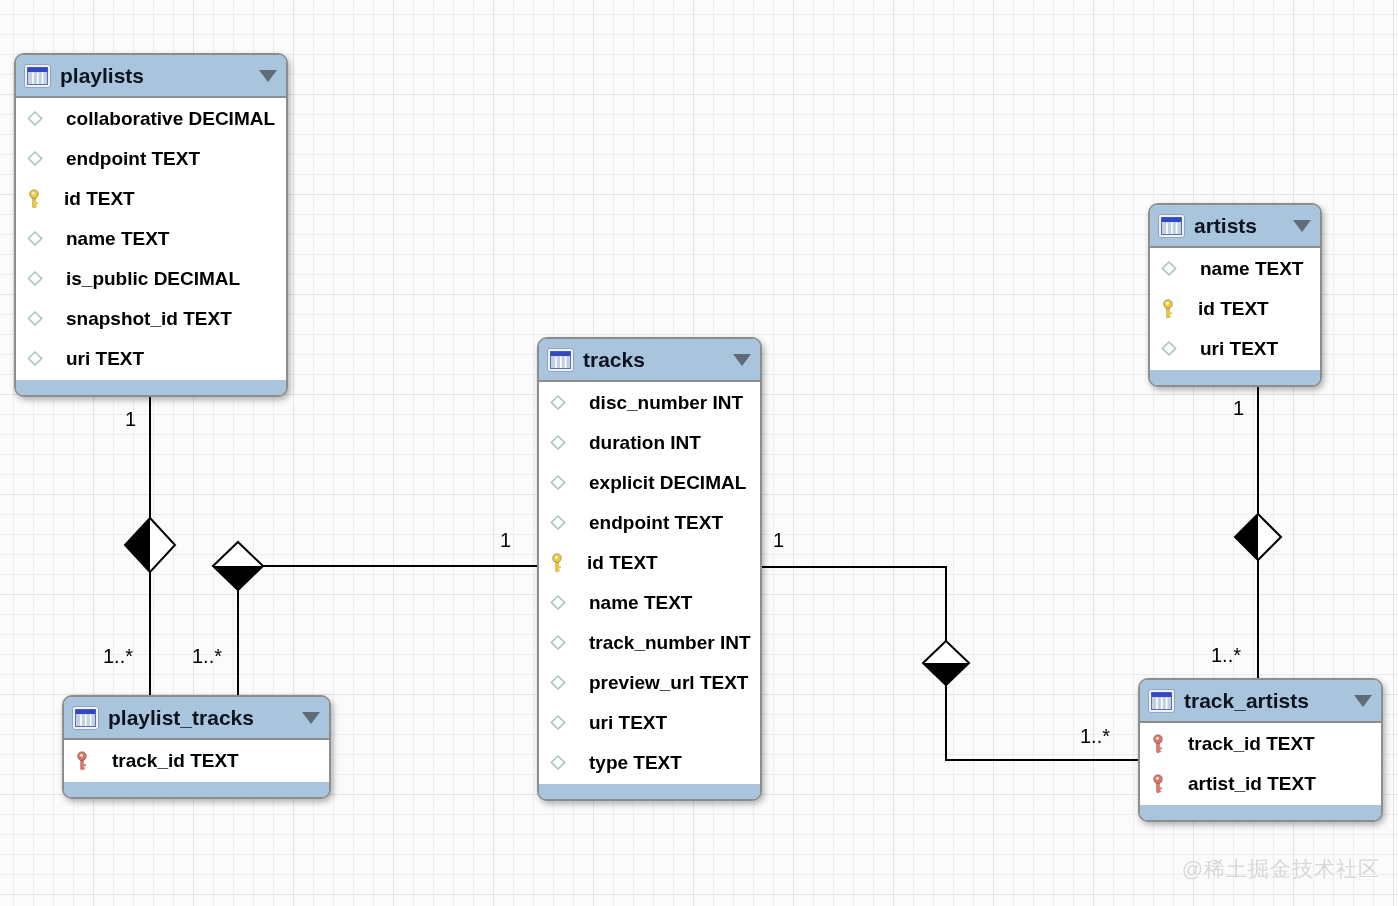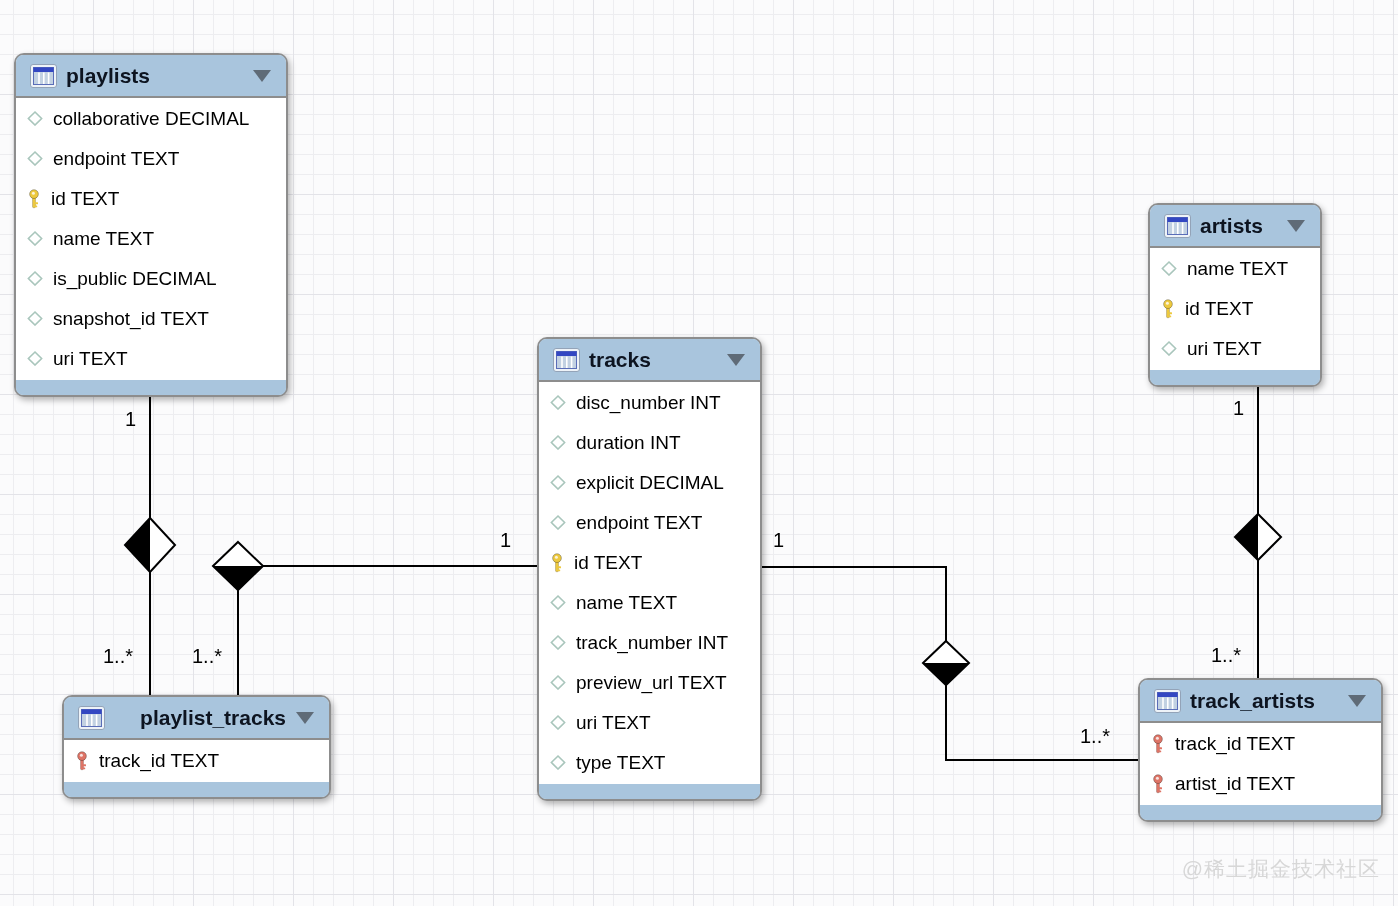--- a/index.html
+++ b/index.html
@@ -16,39 +16,39 @@
     background-position:-7px -6px;
   }
   #wires{position:absolute;left:0;top:0;z-index:1;}
   .er-table{
     position:absolute;z-index:2;background:#ffffff;
     border:2px solid #8d8d8d;border-radius:10px;
     box-shadow:2px 3px 6px rgba(0,0,0,.3);
   }
   .er-header{
     display:flex;align-items:center;gap:9px;height:41px;
-    background:#a9c5dd;border-radius:7px 7px 0 0;padding:0 14px;
+    background:#a9c5dd;border-radius:7px 7px 0 0;padding:0 8px;
     border-bottom:2px solid #8d8d8d;
   }
   .er-title{font-weight:bold;font-size:21px;color:#0d1420;flex:1;white-space:nowrap;}
   .er-body{padding:1px 0;}
-  .er-row{display:flex;align-items:center;gap:9px;height:40px;padding:0 10px;
-    font-size:19px;color:#000;white-space:nowrap;}
+  .er-row{display:flex;align-items:center;gap:22px;height:40px;padding:0 10px;
+    font-size:19px;color:#000;white-space:nowrap;font-weight:bold;}
   .er-footer{height:15px;background:#a9c5dd;border-radius:0 0 7px 7px;}
   .cicon{flex:0 0 auto;}
   .pk{color:#edc93f;}
   .fk{color:#de7466;}
   .card{position:absolute;z-index:2;font-size:20px;color:#000;}
   #watermark{position:absolute;z-index:2;right:18px;top:855px;font-size:21px;
     color:#d7d7d7;letter-spacing:1px;}
   
   #tbl-playlists{left:14px;top:53px;width:270px;}
   #tbl-tracks{left:537px;top:337px;width:221px;}
   #tbl-artists{left:1148px;top:203px;width:170px;}
-  #tbl-playlist_tracks{left:62px;top:695px;width:265px;text-align:right;}
+  #tbl-playlist_tracks{left:62px;top:695px;width:265px;}
   #tbl-track_artists{left:1138px;top:678px;width:241px;}
 </style>
 </head>
 <body>
 
 <svg width="0" height="0" style="position:absolute" aria-hidden="true">
   <defs>
     <symbol id="ic-diamond" viewBox="0 0 18 18">
       <polygon points="9,3.2 15.6,9.7 9,16.2 2.4,9.7" fill="#e2e7e5"></polygon>
       <polygon points="9,2 15.6,8.5 9,15 2.4,8.5" fill="#ffffff" stroke="#a9c6bc" stroke-width="1.6"></polygon>

